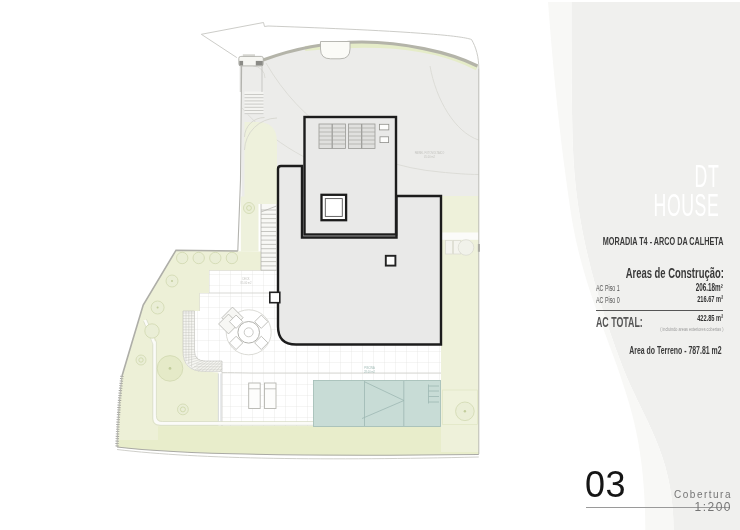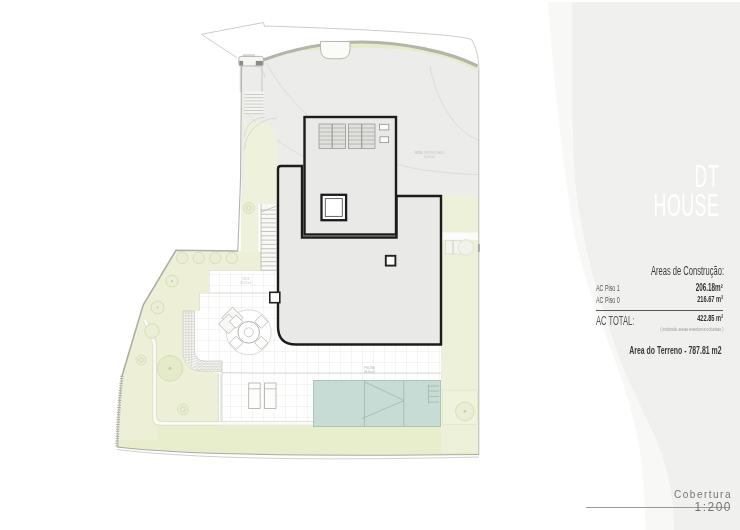--- a/index.html
+++ b/index.html
@@ -203,29 +203,33 @@
     <text x="246" y="284">85.00 m2</text>
   </g>
 
   <path d="M 571.5,2 C 571.5,60 571.5,100 573,150 C 576,230 598,300 620,360 C 642,420 673.5,450 673.5,530 L 740,530 L 740,2 Z" fill="#f0f0ee"></path>
   <path d="M 548,2 C 554,80 560,140 572,220 C 584,290 610,340 625,390 C 638,430 645.3,470 645.3,530 L 673.5,530 C 673.5,450 642,420 620,360 C 598,300 576,230 573,150 C 571.5,100 571.5,60 571.5,2 Z" fill="#f8f8f6"></path>
 </svg>
 
 <div class="t" style="right:21px;top:162px;text-align:right;color:#ffffff;font-size:31px;line-height:29px;letter-spacing:1px;">
   <span class="c" style="transform:scaleX(0.57)">DT<br>HOUSE</span>
 </div>
-<div class="t" style="right:16px;top:263.5px;color:#3a3a3a;font-size:12px;font-weight:normal;">
+<div class="t" style="right:17px;top:235px;color:#3a3a3a;font-size:11.5px;font-weight:bold;">
+  <span class="c">MORADIA T4 - ARCO DA CALHETA</span>
+</div>
+<div class="t" style="right:16px;top:263.5px;color:#3a3a3a;font-size:15px;font-weight:bold;">
   <span class="c">Areas de Construção:</span>
 </div>
 <div class="t" style="left:596px;top:283px;color:#555;font-size:8.5px;"><span class="cl">AC Piso 1</span></div>
 <div class="t" style="right:17px;top:282px;color:#333;font-size:10px;font-weight:bold;"><span class="c">206.18m²</span></div>
 <div class="t" style="left:596px;top:295px;color:#555;font-size:8.5px;"><span class="cl">AC Piso 0</span></div>
 <div class="t" style="right:17px;top:294px;color:#333;font-size:9px;font-weight:bold;text-align:right;"><span class="c">216.67 m²</span></div>
 <div class="t" style="left:596px;top:309.5px;width:127px;border-top:1px solid #555;"></div>
-<div class="t" style="left:596px;top:314px;color:#555;font-size:12px;"><span class="cl">AC TOTAL:</span></div>
+<div class="t" style="left:596px;top:314px;color:#555;font-size:14px;font-weight:bold;"><span class="cl">AC TOTAL:</span></div>
 <div class="t" style="right:17px;top:313px;color:#333;font-size:9px;font-weight:bold;"><span class="c">422.85 m²</span></div>
 <div class="t" style="right:17px;top:325.5px;color:#999;font-size:6px;"><span class="c">( incluindo areas exteriores cobertas )</span></div>
 <div class="t" style="right:18px;top:344px;color:#3a3a3a;font-size:11px;font-weight:bold;"><span class="c">Area do Terreno - 787.81 m2</span></div>
 
+<div class="t" style="left:585px;top:463.5px;color:#151515;font-size:36px;letter-spacing:0.5px;">03</div>
 <div class="t" style="left:586px;top:506.5px;width:144px;border-top:1px solid #9a9a9a;"></div>
 <div class="t" style="right:8px;top:489px;color:#757575;font-size:10px;letter-spacing:1.5px;">Cobertura</div>
 <div class="t" style="right:8px;top:499.5px;color:#757575;font-size:12px;letter-spacing:1.5px;">1:200</div>
 </div>
 
 </body></html>

